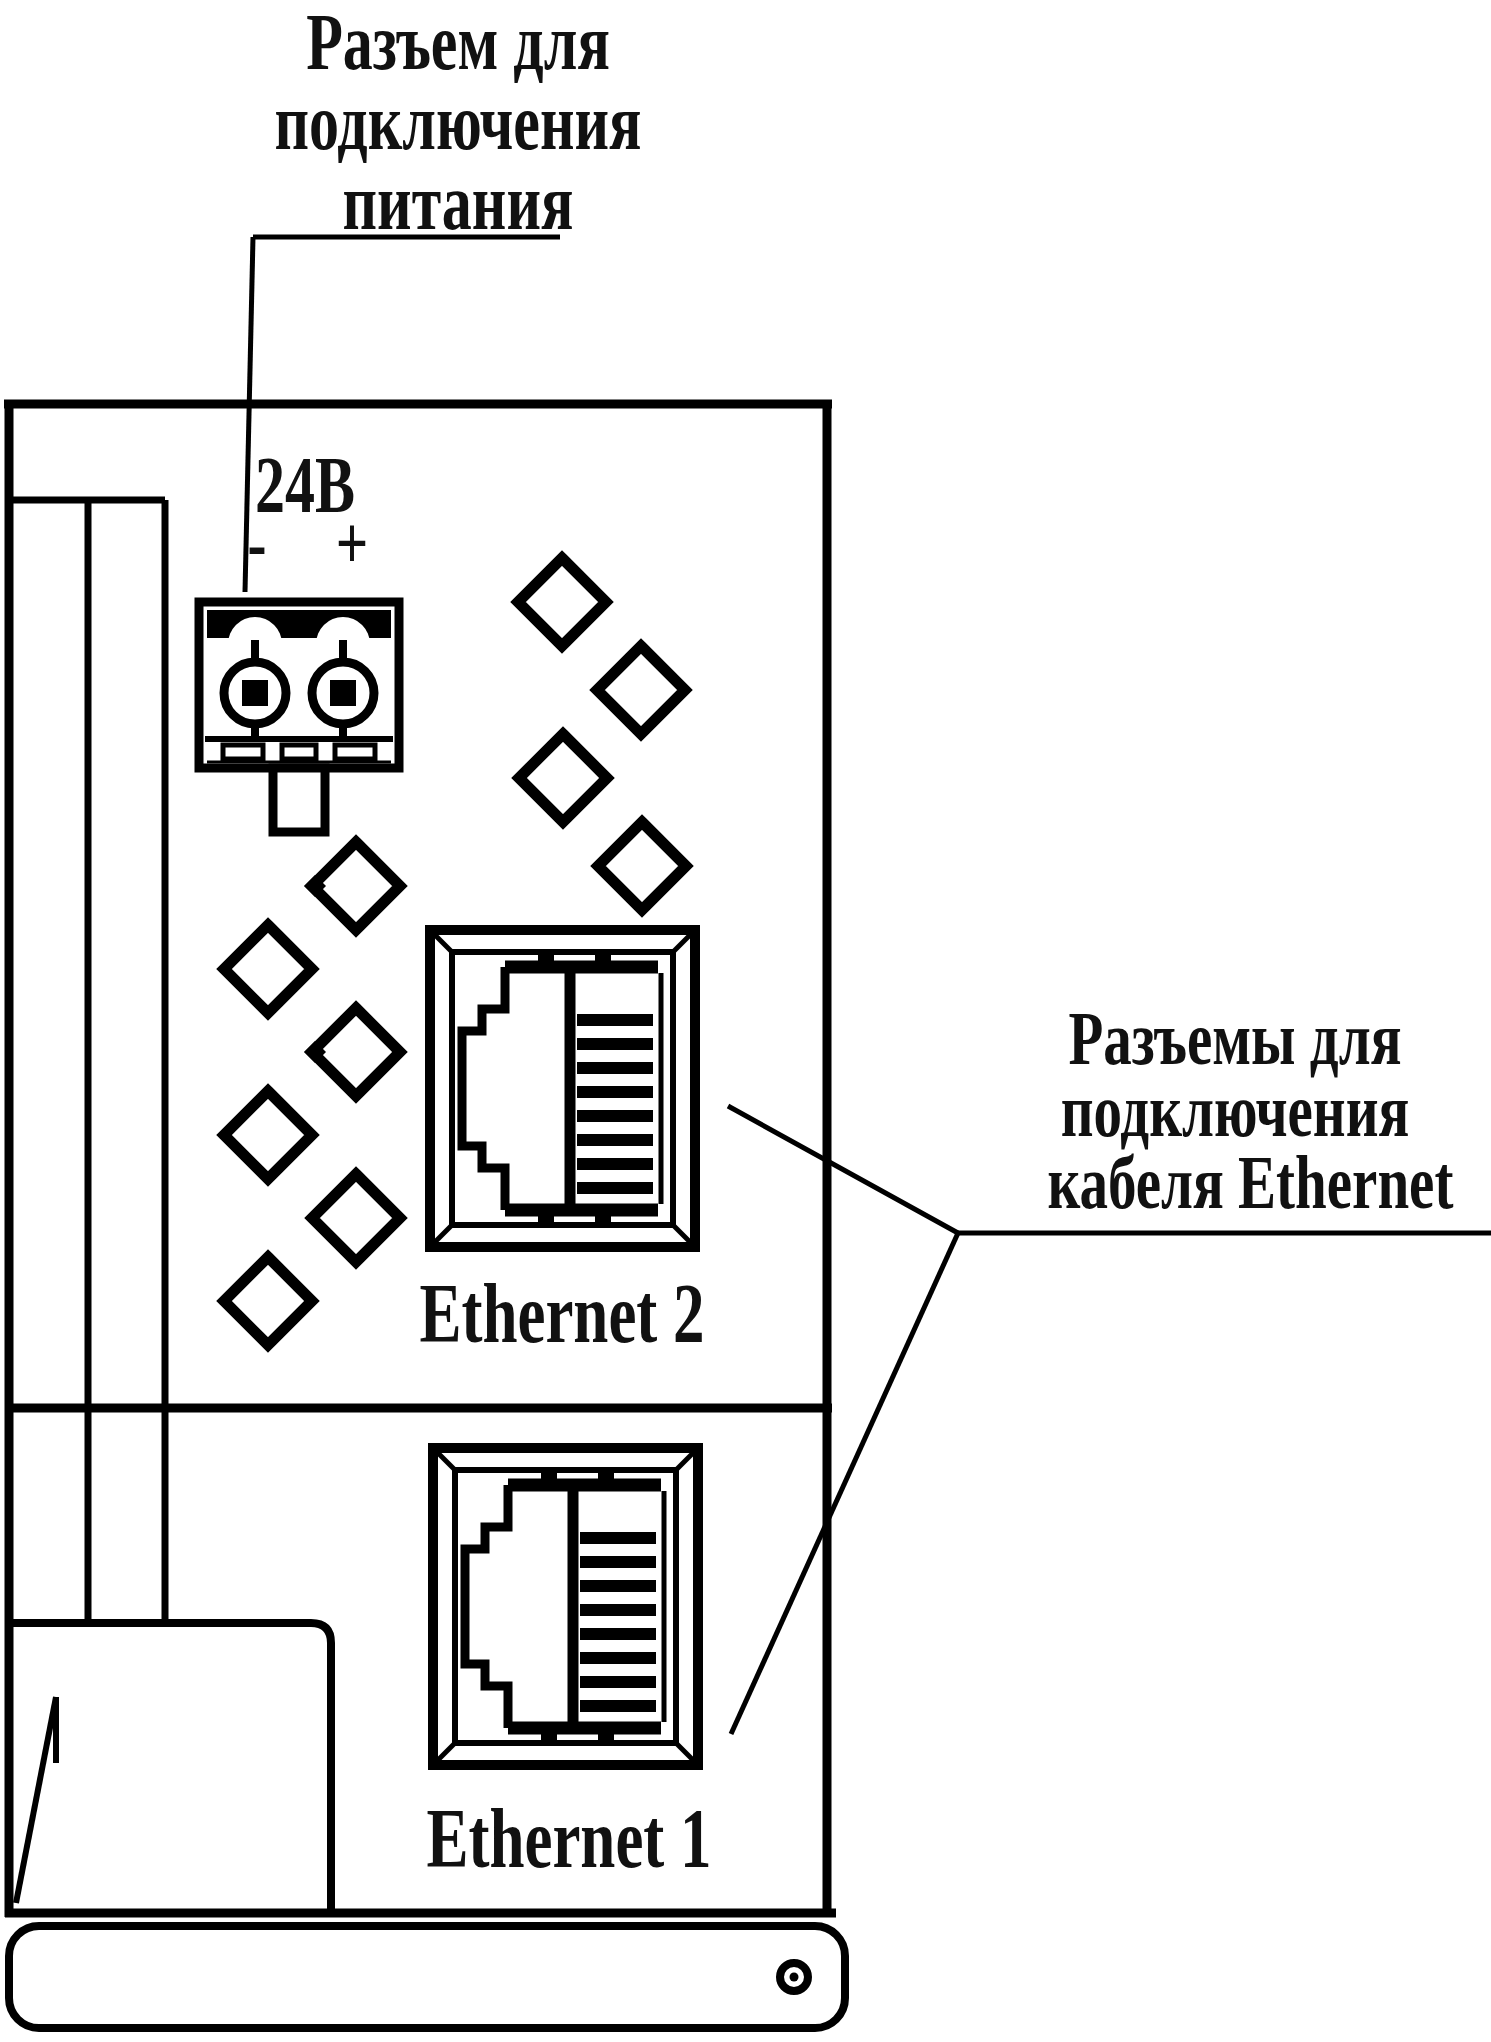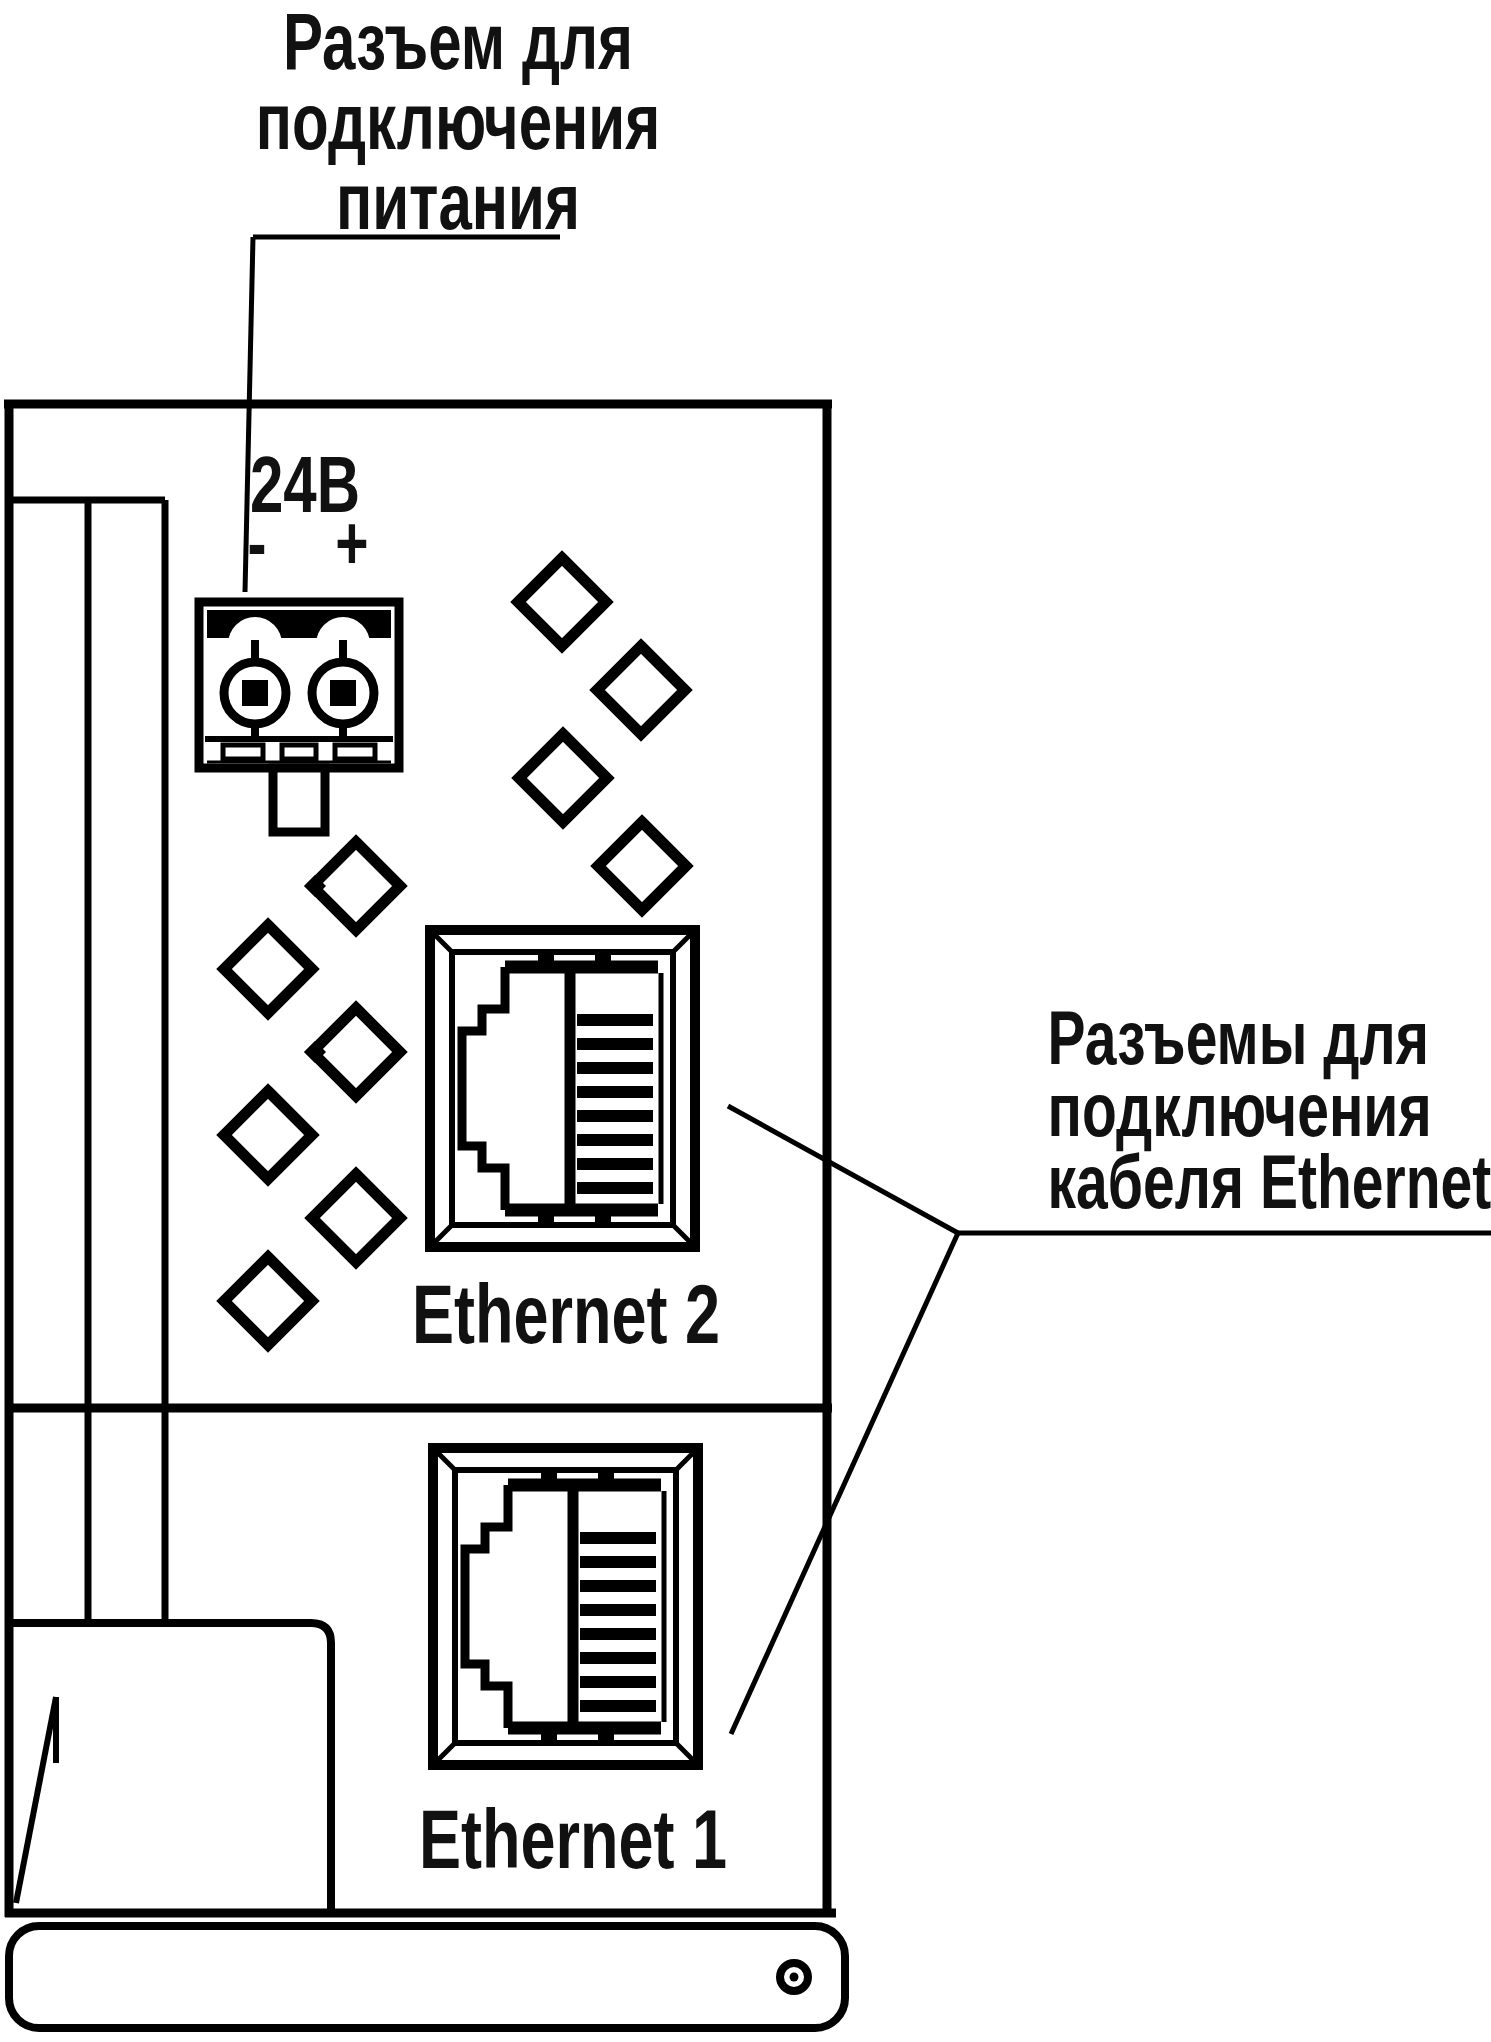--- a/index.html
+++ b/index.html
@@ -1,20 +1,20 @@
 <!DOCTYPE html>
 <html><head>
 <meta charset="utf-8">
 <style>
   html,body{margin:0;padding:0;background:#fff;}
   #canvas{
     position:relative;
     width:1491px;height:2042px;
     background:#ffffff;
-    font-family:Liberation Sans, sans-serif;
+    font-family:Liberation Serif, serif;
     overflow:hidden;
   }
   #art{position:absolute;left:0;top:0;}
   .label{
     position:absolute;
     font-weight:bold;
     color:#111;
     text-align:center;
     transform:scaleX(0.75);
     transform-origin:center top;

